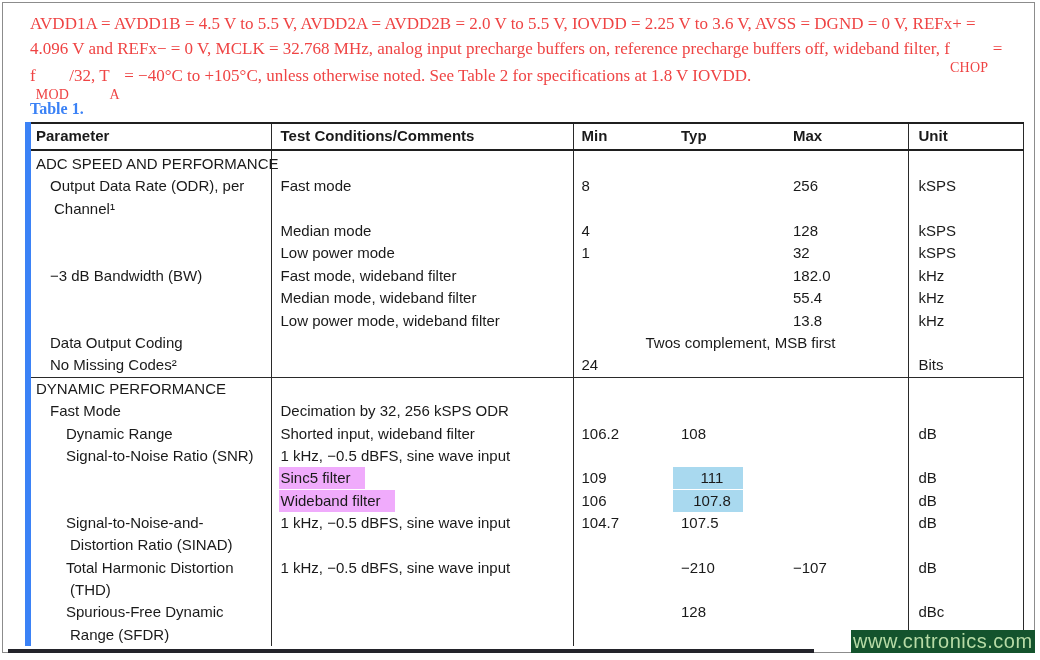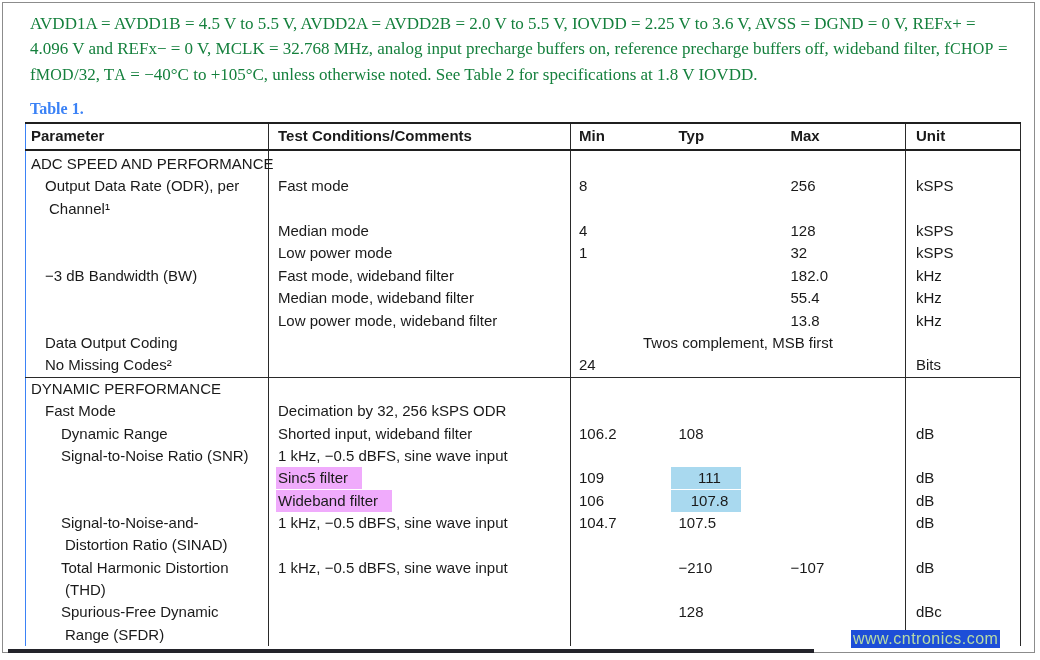--- a/index.html
+++ b/index.html
@@ -8,38 +8,38 @@
     font-family:"Liberation Sans", sans-serif; color:#1a1a1a;
     overflow:hidden;
   }
   .frame {
     position:absolute; left:2px; top:2px; width:1033px; height:651px;
     border:1px solid #8c8c8c; background:#ffffff; box-sizing:border-box;
   }
   .conditions {
     position:absolute; left:30px; top:11px; width:992px;
     font-family:"Liberation Serif", serif; font-size:17px; line-height:25.4px;
-    color:#15803d;
+    color:#ef4444;
   }
   .conditions div { white-space:nowrap; }
   .conditions sub {
-    font-size:16px; letter-spacing:0.3px;
-    vertical-align:baseline; position:relative; top:0;
+    font-size:14px; letter-spacing:0.3px;
+    vertical-align:baseline; position:relative; top:18px;
   }
   .caption {
     position:absolute; left:30px; top:100px;
     font-family:"Liberation Serif", serif; font-weight:bold; font-size:16px;
     color:#3b82f6;
   }
   table.spec {
     position:absolute; left:25px; top:122px; width:995px;
     border-collapse:collapse; table-layout:fixed;
     font-size:15px; color:#1a1a1a;
     border-top:2px solid #1f1f1f;
-    border-left:1px solid #3b82f6; border-right:1px solid #2a2a2a;
+    border-left:6px solid #3b82f6; border-right:1px solid #2a2a2a;
   }
   th, td {
     padding:0; vertical-align:top; text-align:left;
     line-height:22.3px; height:22.4px; font-weight:normal;
     overflow:visible; white-space:nowrap;
   }
   thead th { font-weight:bold; height:24px; border-bottom:2px solid #1f1f1f; padding-top:1px; }
   .c-param { padding-left:5px;  border-right:1px solid #2a2a2a; }
   .c-cond  { padding-left:9px;  border-right:1px solid #2a2a2a; }
   .c-min   { padding-left:8px; }
@@ -61,22 +61,22 @@
     background:#a9d9ef; display:inline-block; line-height:21px;
     min-width:70px; box-sizing:border-box;
     padding:0 0 1px 8px; margin-left:-8px;text-align:center;
   }
   .bottom-rule {
     position:absolute; left:8px; top:649px; width:806px; height:4px;
     background:#23232a;
   }
   .watermark {
     position:absolute; left:851px; top:630px;
-    font-size:16px; letter-spacing:0.5px; color:#b7dba6;
-    background:#1d4ed8; padding:0 2px;
+    font-size:20px; letter-spacing:0.5px; color:#b7dba6;
+    background:#14532d; padding:0 2px;
   }
 </style>
 </head>
 <body>
 
 <div class="frame"></div>
 
 <div class="conditions">
     <div>AVDD1A = AVDD1B = 4.5 V to 5.5 V, AVDD2A = AVDD2B = 2.0 V to 5.5 V, IOVDD = 2.25 V to 3.6 V, AVSS = DGND = 0 V, REFx+ =</div>
     <div>4.096 V and REFx− = 0 V, MCLK = 32.768 MHz, analog input precharge buffers on, reference precharge buffers off, wideband filter, f<sub>CHOP</sub> =</div>

